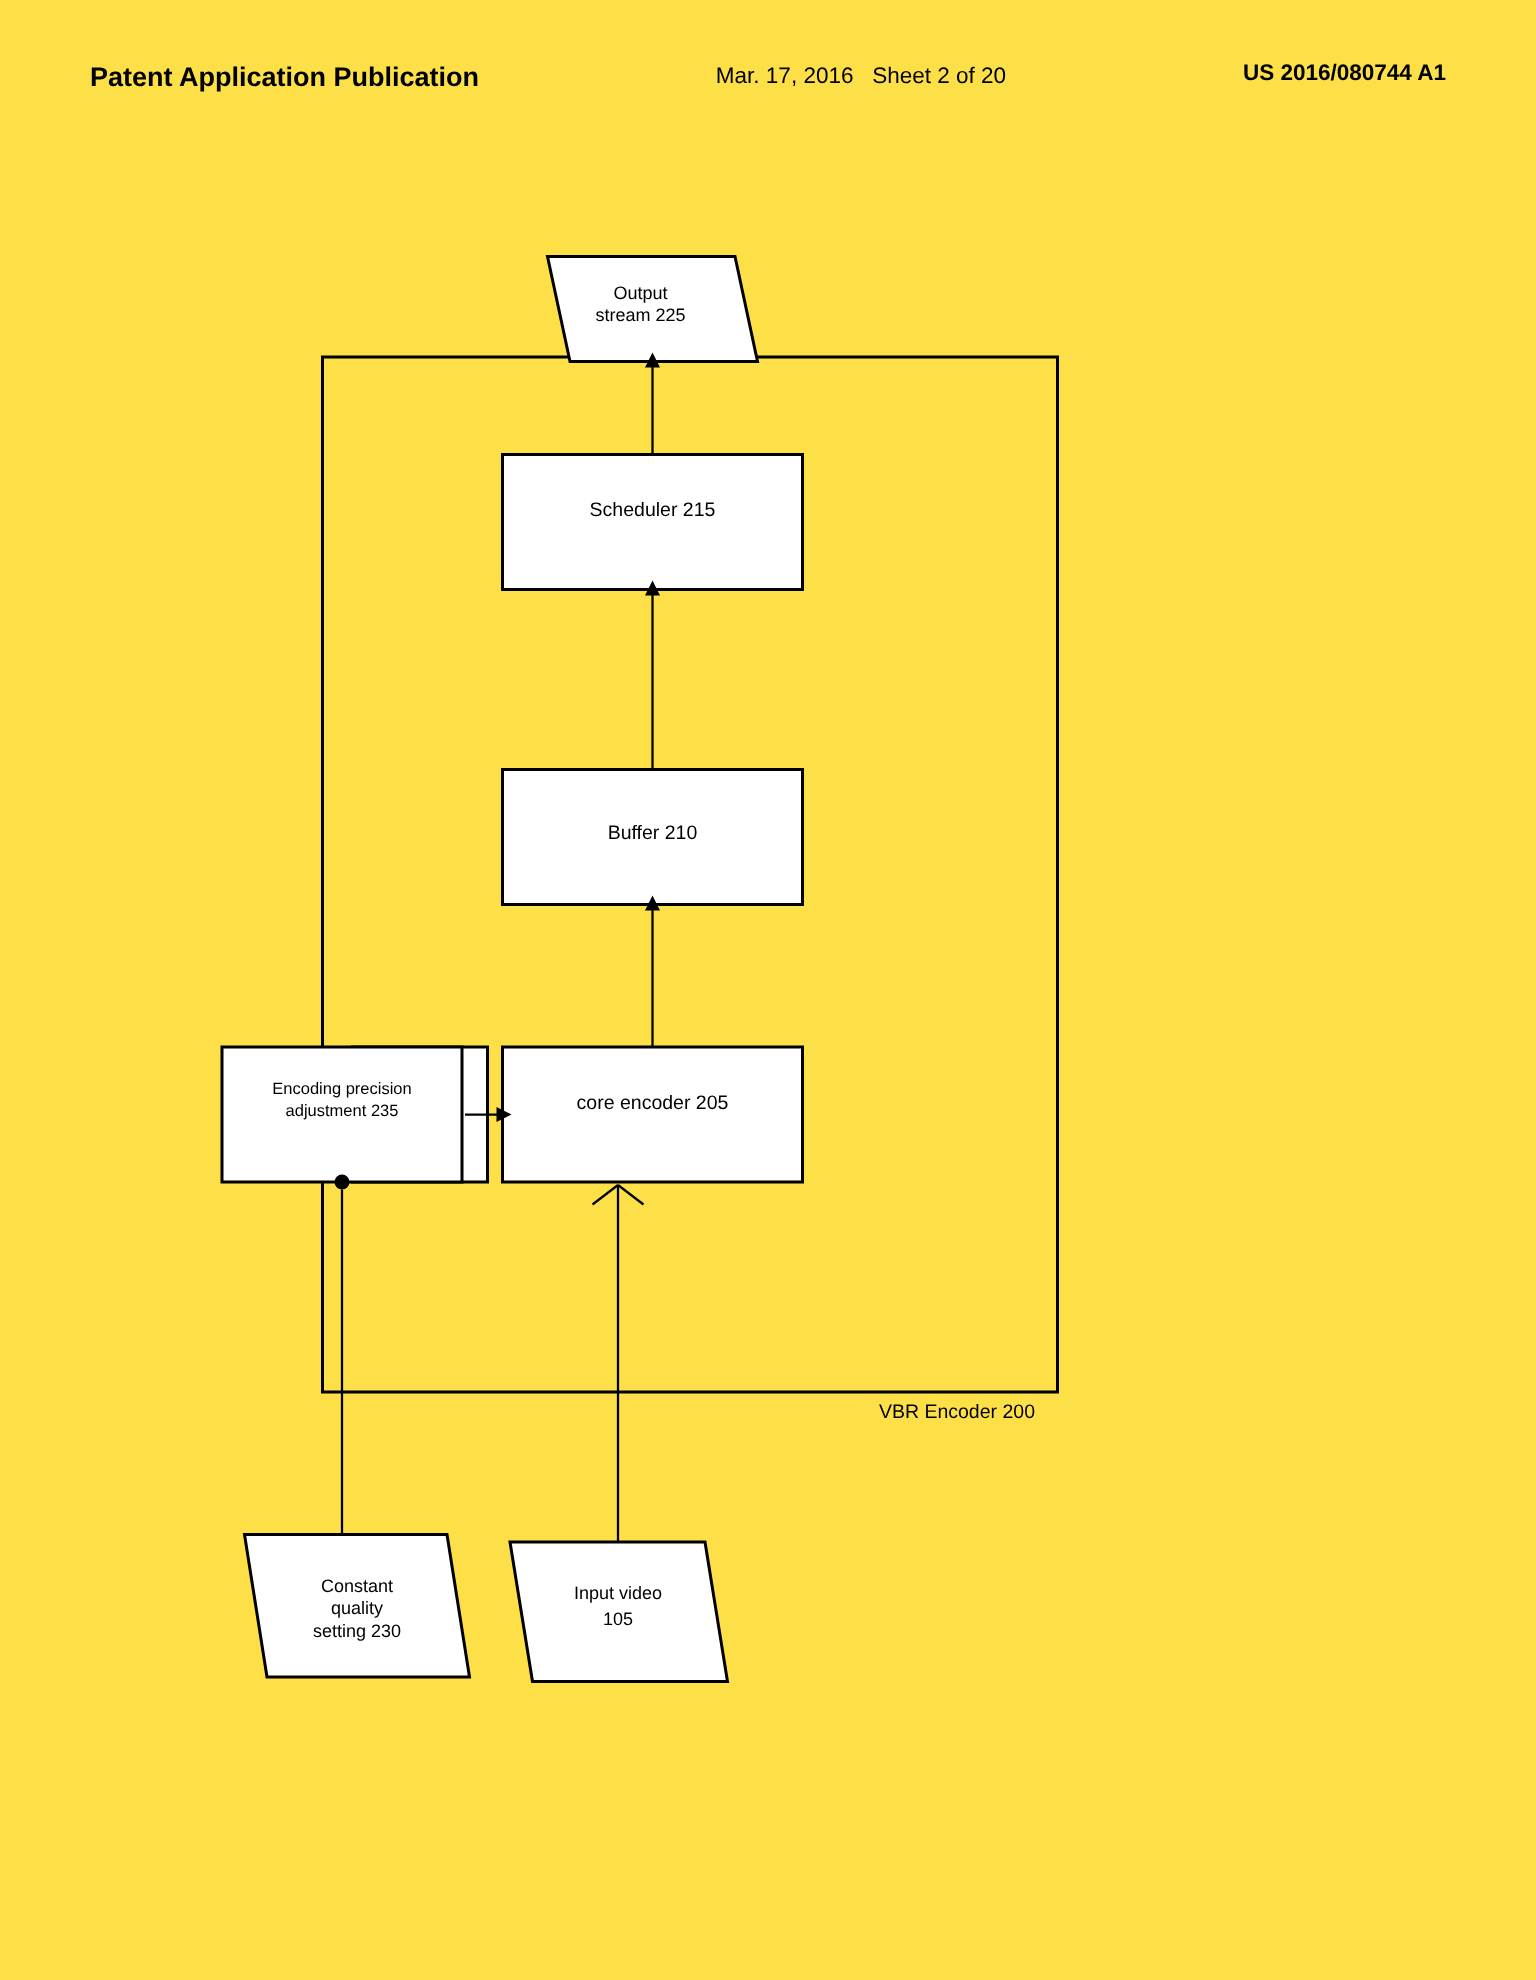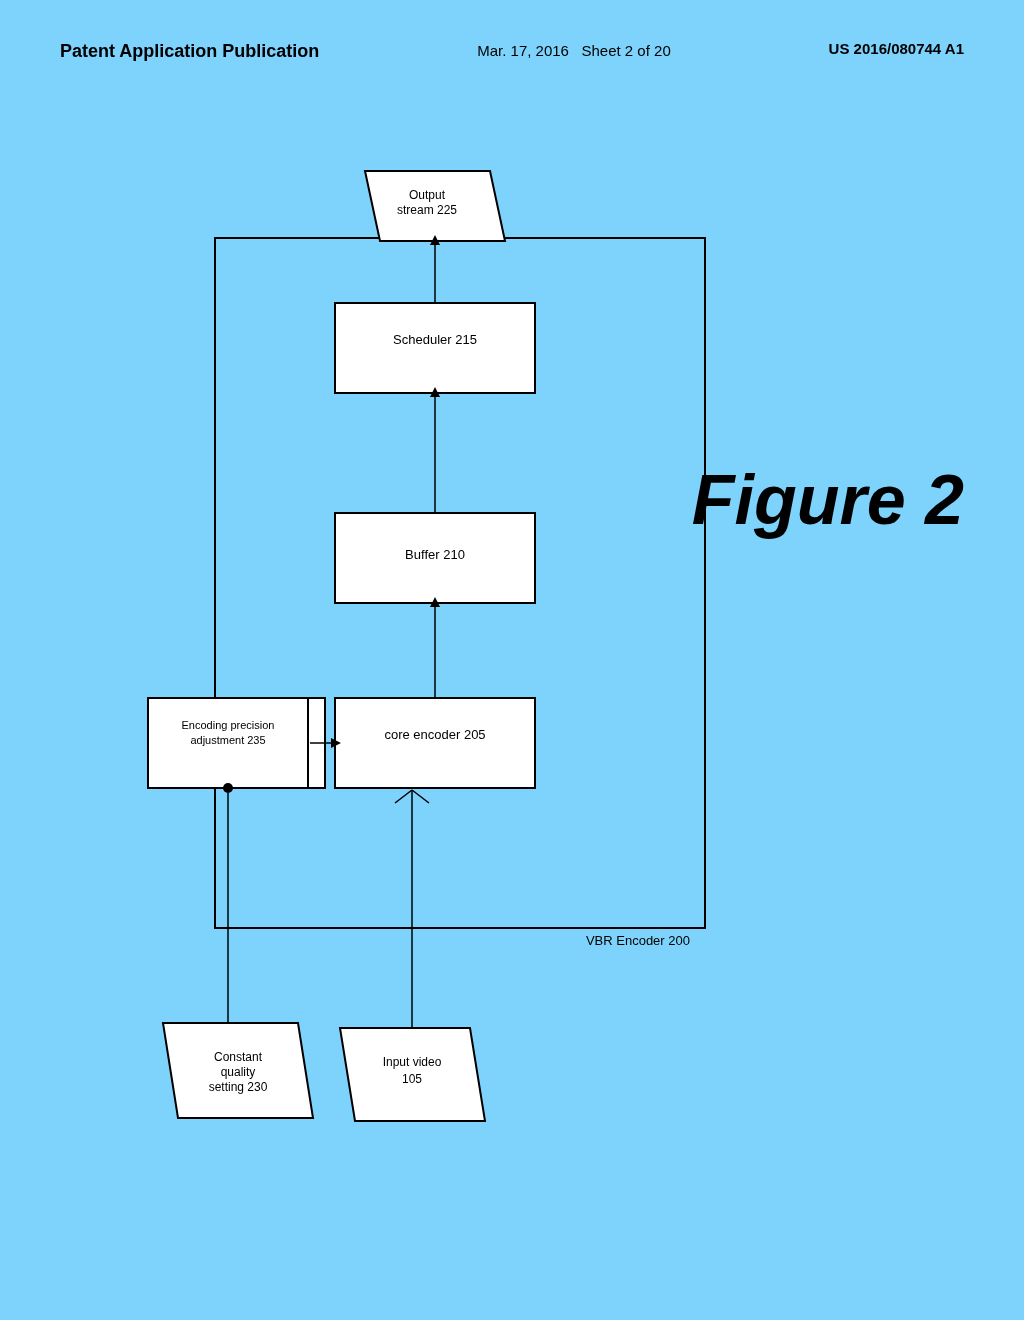--- a/index.html
+++ b/index.html
@@ -7,21 +7,21 @@
       background: #fff;
       font-family: Arial, sans-serif;
       width: 1024px;
       min-height: 1320px;
       position: relative;
     }
 
     .page {
       width: 1024px;
       min-height: 1320px;
-      background: #7dd3fc;
+      background: #fde047;
       position: relative;
       padding: 0;
     }
 
     .header {
       display: flex;
       justify-content: space-between;
       align-items: flex-start;
       padding: 40px 60px 20px 60px;
       border-bottom: none;
@@ -85,23 +85,20 @@
     <div class="header-center">
       <span>Mar. 17, 2016</span>&nbsp;&nbsp;&nbsp;<span>Sheet 2 of 20</span>
     </div>
     <div class="header-right">
       <span>US 2016/080744 A1</span>
     </div>
   </div>
 
   <div class="diagram-area">
 
-    <div class="figure-label">
-      <span style="font-style: italic; font-size: 70px; font-weight: bold; font-family: Arial, sans-serif;">Figure 2</span>
-    </div>
 
     <svg class="diagram-svg" viewBox="0 0 1024 1150" xmlns="http://www.w3.org/2000/svg">
 
       <rect x="215" y="155" width="490" height="690" fill="none" stroke="#000" stroke-width="2"></rect>
       <text x="690" y="862" font-size="13" font-family="Arial" text-anchor="end">VBR Encoder 200</text>
 
       <polygon points="365,88 490,88 505,158 380,158" fill="white" stroke="#000" stroke-width="2"></polygon>
       <text x="427" y="116" font-size="12" font-family="Arial" text-anchor="middle">Output</text>
       <text x="427" y="131" font-size="12" font-family="Arial" text-anchor="middle">stream 225</text>
 

